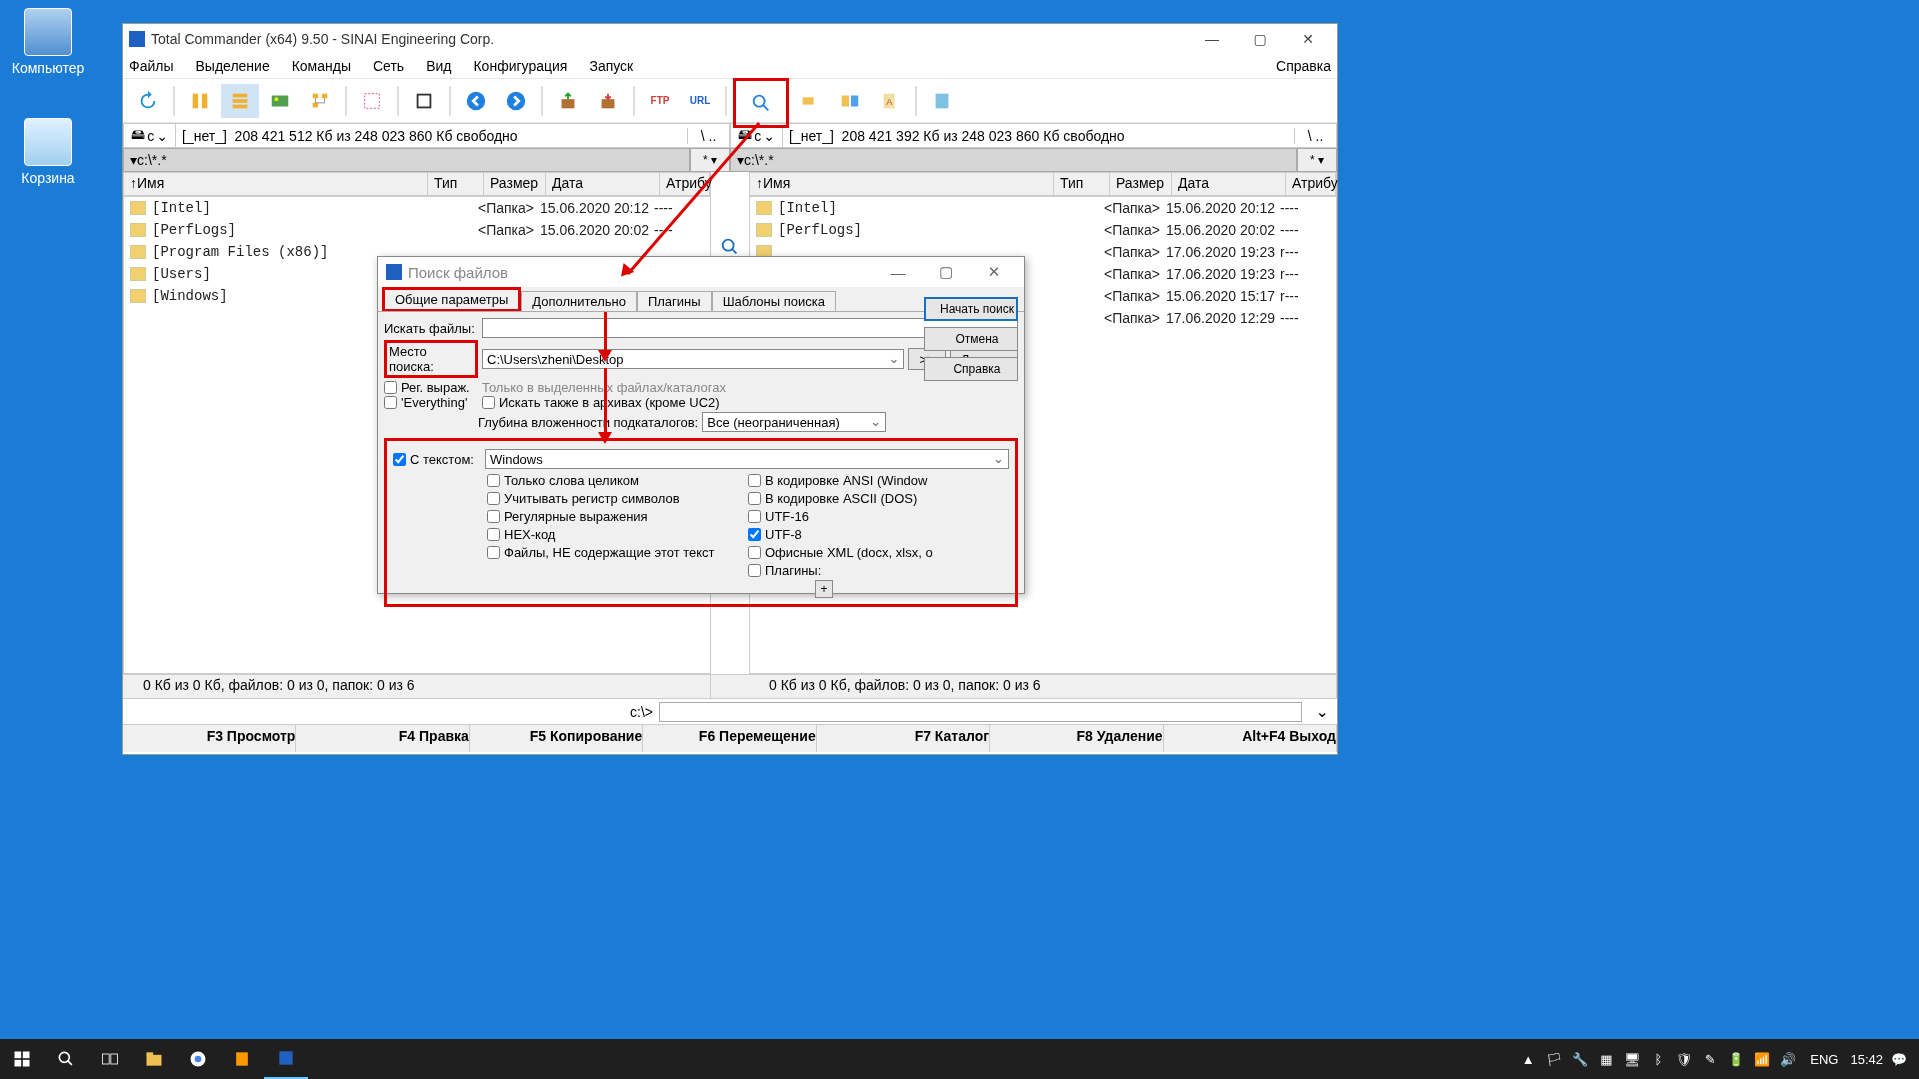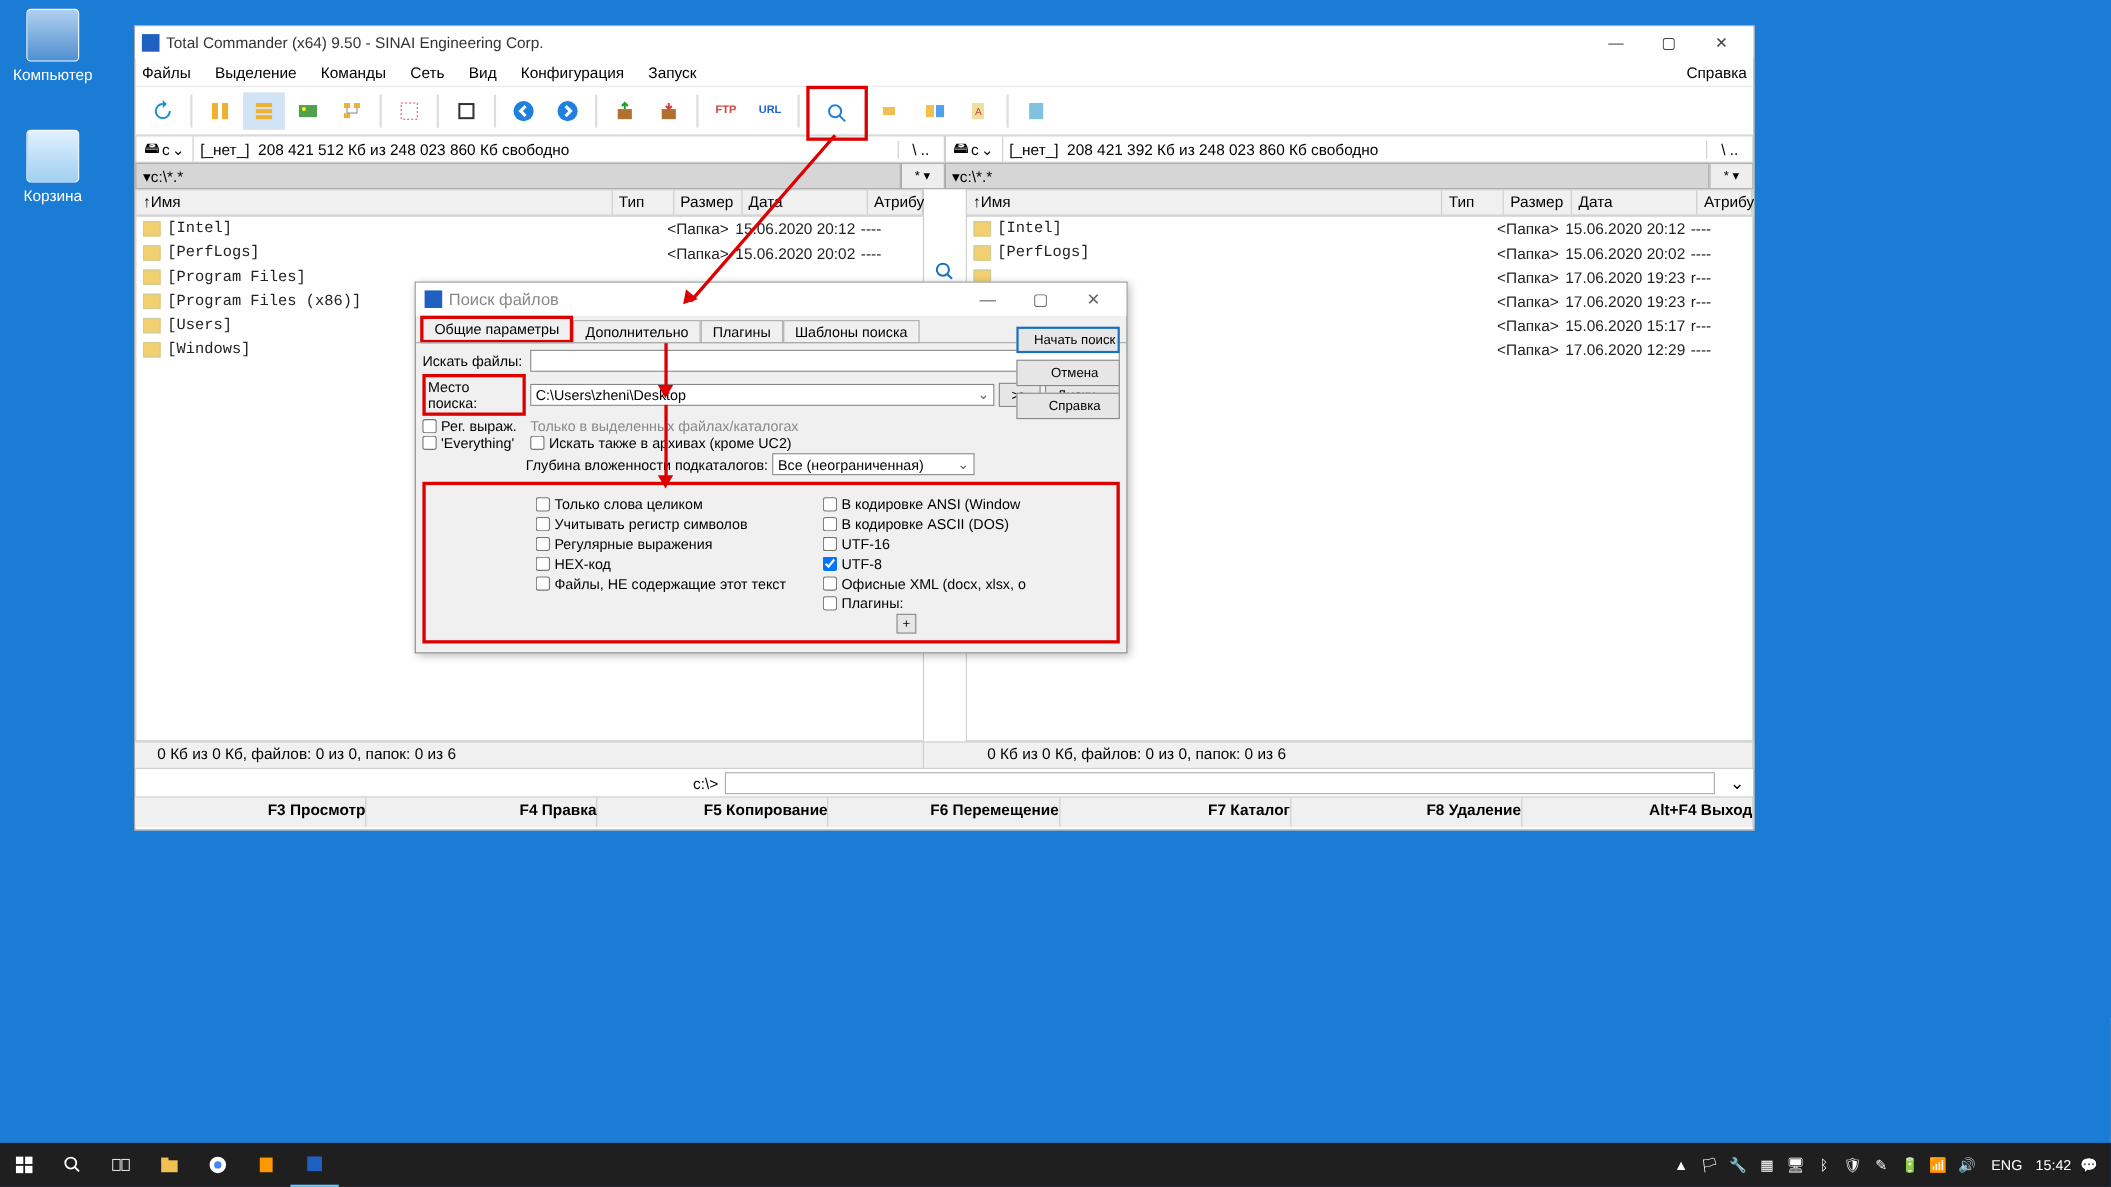--- a/index.html
+++ b/index.html
@@ -9,21 +9,21 @@
   position: relative;
   overflow: hidden;
 }
 .desktop-icon { position: absolute; text-align: center; color:#fff; font-size:14px; width:80px; }
 .desktop-icon .ico { width:48px; height:48px; margin:0 auto 4px; }
 .computer-ico { background: linear-gradient(#b0d0f0, #5090d0); border:1px solid #fff; border-radius:4px; }
 .bin-ico { background: linear-gradient(#e0f0ff,#a0d0f0); border:1px solid #fff; border-radius:4px; }
 
 
 .tc-window {
-  position:absolute; left:122px; top:23px; width:1473px; height:732px;
+  position:absolute; left:122px; top:23px; width:1216px; height:732px;
   background:#fff; border:1px solid #999;
 }
 .tc-titlebar { height:29px; background:#fff; display:flex; align-items:center; padding:0 6px; font-size:14px; color:#333; }
 .tc-titlebar .tc-icon { width:16px; height:16px; margin-right:6px; background:#2060c0; }
 .tc-title-btns { margin-left:auto; display:flex; gap:2px; }
 .tc-title-btns span { width:46px; height:29px; display:flex; align-items:center; justify-content:center; color:#444; font-size:14px; }
 .tc-menubar { height:26px; display:flex; align-items:center; padding:0 6px; font-size:14px; border-bottom:1px solid #e8e8e8; }
 .tc-menubar span { margin-right:22px; cursor:default; }
 .tc-menubar .right { margin-left:auto; margin-right:0; }
 .tc-toolbar { height:44px; border-bottom:1px solid #e0e0e0; display:flex; align-items:center; padding:0 6px; gap:2px; }
@@ -300,28 +300,20 @@
         <div class="frow">
           <div class="fico"></div>
           <div class="fname">[PerfLogs]</div>
           <div class="ftype"></div>
           <div class="fsize">&lt;Папка&gt;</div>
           <div class="fdate">15.06.2020 20:02</div>
           <div class="fattr">----</div>
         </div>
         <div class="frow">
           <div class="fico"></div>
-          <div class="fname">[Program Files]</div>
-          <div class="ftype"></div>
-          <div class="fsize"></div>
-          <div class="fdate"></div>
-          <div class="fattr"></div>
-        </div>
-        <div class="frow">
-          <div class="fico"></div>
           <div class="fname">[Program Files (x86)]</div>
           <div class="ftype"></div>
           <div class="fsize"></div>
           <div class="fdate"></div>
           <div class="fattr"></div>
         </div>
         <div class="frow">
           <div class="fico"></div>
           <div class="fname">[Users]</div>
           <div class="ftype"></div>
@@ -475,20 +467,29 @@
       </div>
     </div>
     <div class="sd-row">
       <label style="width:auto; margin-left:94px;">Глубина вложенности подкаталогов:</label>
       <div class="combo" style="width:184px;">
           <span>Все (неограниченная)</span>
         </div>
     </div>
 
     <div class="sd-box">
+      <div class="sd-row">
+        <div class="sd-chk" style="width:88px;">
+            <input type="checkbox" checked="" style="">
+            <span>С текстом:</span>
+          </div>
+        <div class="combo" style="flex:1;">
+            <span>Windows</span>
+          </div>
+      </div>
       <div class="chkgrid" style="margin-left:94px; margin-top:4px;">
         <div class="chkcol" id="chkcol-left">
             <div class="sd-chk">
               <input type="checkbox" style="">
               <span>Только слова целиком</span>
             </div>
             <div class="sd-chk">
               <input type="checkbox" style="">
               <span>Учитывать регистр символов</span>
             </div>

